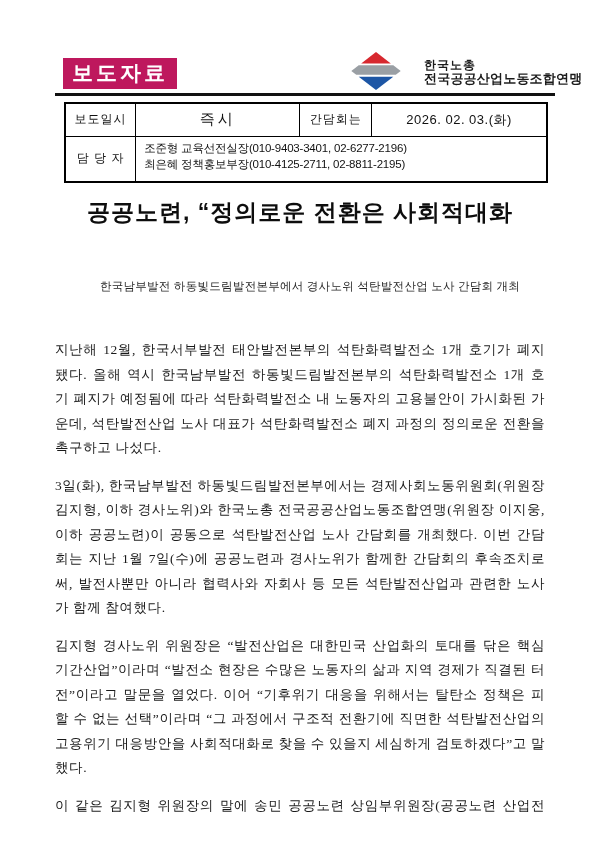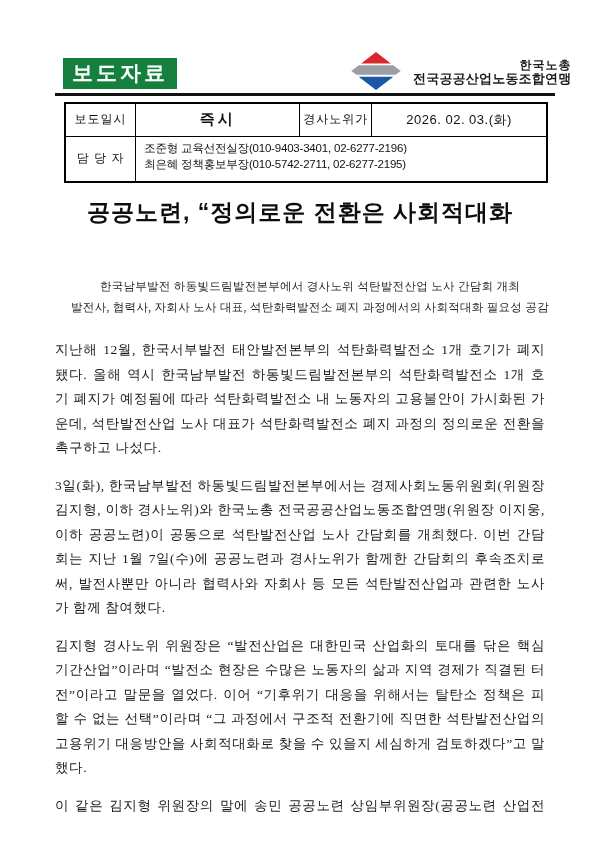--- a/index.html
+++ b/index.html
@@ -10,49 +10,49 @@
     margin:0 auto;
     background:#ffffff;
     font-family:"Liberation Sans", sans-serif;
     color:#111;
     overflow:hidden;
   }
 
   
   .press-badge {
     position:absolute; left:63px; top:58px;
-    background:#15803d; color:#fff;
+    background:#be185d; color:#fff;
     font-weight:bold; font-size:21px; letter-spacing:3px;
     padding:3px 9px 4px 9px;
     line-height:1.15;
   }
   .logo {
     position:absolute; left:351px; top:52px;
-    display:flex; align-items:center; gap:12px;text-align:right;
+    display:flex; align-items:center; gap:23px;
   }
   .logo-text { line-height:1.15; font-weight:bold; color:#1b1b1b; }
   .logo-text .l1 { font-size:12px; letter-spacing:1px; }
   .logo-text .l2 { font-size:13px; letter-spacing:0.2px; }
   .header-rule {
     position:absolute; left:55px; top:93px;
     width:500px; height:3px; background:#111;
   }
 
   
   .info-table {
     position:absolute; left:64px; top:102px;
     width:484px; border-collapse:collapse;
     border:2px solid #000;
     font-size:12px;
   }
   .info-table td { border:1px solid #000; vertical-align:middle; }
   .row-when td { height:33px; }
   .row-contact td { height:46px; }
   .cell-label { width:71px; text-align:center; letter-spacing:1px; font-size:12px; }
-  .cell-immediate { width:165px; text-align:center; font-weight:bold; font-size:15px; letter-spacing:3px; }
+  .cell-immediate { width:165px; text-align:center; font-weight:normal; font-size:15px; letter-spacing:3px; }
   .cell-dist { width:72px; text-align:center; letter-spacing:1px; font-size:12px; }
   .cell-date { width:176px; text-align:center; font-size:13px; letter-spacing:0.5px; }
   .cell-contacts { padding:3px 4px 8px 8px; font-size:11.5px; line-height:16px; letter-spacing:-0.2px; }
 
   
   .headline {
     position:absolute; left:30px; top:194px; width:540px;
     text-align:center; font-weight:bold;
     font-size:23px; line-height:36px; letter-spacing:1px;
     color:#0d0d0d;
@@ -97,40 +97,39 @@
     </span>
   </div>
 
   <div class="header-rule"></div>
 
   <table class="info-table">
     <tbody>
         <tr class="row-when">
       <td class="cell-label">보도일시</td>
       <td class="cell-immediate">즉시</td>
-      <td class="cell-dist">경사노위가</td>
+      <td class="cell-dist">간담회는</td>
       <td class="cell-date">2026. 02. 03.(화)</td>
     </tr>
     <tr class="row-contact">
       <td class="cell-label">담 당 자</td>
       <td class="cell-contacts" colspan="3">
         <div>조준형 교육선전실장(010-9403-3401, 02-6277-2196)</div>
-        <div>최은혜 정책홍보부장(010-5742-2711, 02-6277-2195)</div>
+        <div>최은혜 정책홍보부장(010-4125-2711, 02-8811-2195)</div>
       </td>
     </tr>
   </tbody>
     </table>
 
   <div class="headline">
     <div>공공노련, “정의로운 전환은 사회적대화</div>
   </div>
 
   <div class="subhead">
     <div>한국남부발전 하동빛드림발전본부에서 경사노위 석탄발전산업 노사 간담회 개최</div>
-    <div>발전사, 협력사, 자회사 노사 대표, 석탄화력발전소 폐지 과정에서의 사회적대화 필요성 공감</div>
   </div>
 
   <div class="body-text">
     <p>지난해 12월, 한국서부발전 태안발전본부의 석탄화력발전소 1개 호기가 폐지됐다. 올해 역시 한국남부발전 하동빛드림발전본부의 석탄화력발전소 1개 호기 폐지가 예정됨에 따라 석탄화력발전소 내 노동자의 고용불안이 가시화된 가운데, 석탄발전산업 노사 대표가 석탄화력발전소 폐지 과정의 정의로운 전환을 촉구하고 나섰다.</p>
     <p>3일(화), 한국남부발전 하동빛드림발전본부에서는 경제사회노동위원회(위원장 김지형, 이하 경사노위)와 한국노총 전국공공산업노동조합연맹(위원장 이지웅, 이하 공공노련)이 공동으로 석탄발전산업 노사 간담회를 개최했다. 이번 간담회는 지난 1월 7일(수)에 공공노련과 경사노위가 함께한 간담회의 후속조치로써, 발전사뿐만 아니라 협력사와 자회사 등 모든 석탄발전산업과 관련한 노사가 함께 참여했다.</p>
     <p>김지형 경사노위 위원장은 “발전산업은 대한민국 산업화의 토대를 닦은 핵심 기간산업”이라며 “발전소 현장은 수많은 노동자의 삶과 지역 경제가 직결된 터전”이라고 말문을 열었다. 이어 “기후위기 대응을 위해서는 탈탄소 정책은 피할 수 없는 선택”이라며 “그 과정에서 구조적 전환기에 직면한 석탄발전산업의 고용위기 대응방안을 사회적대화로 찾을 수 있을지 세심하게 검토하겠다”고 말했다.</p>
     <p class="force-justify">이 같은 김지형 위원장의 말에 송민 공공노련 상임부위원장(공공노련 산업전</p>
   </div>
 
 </div>

